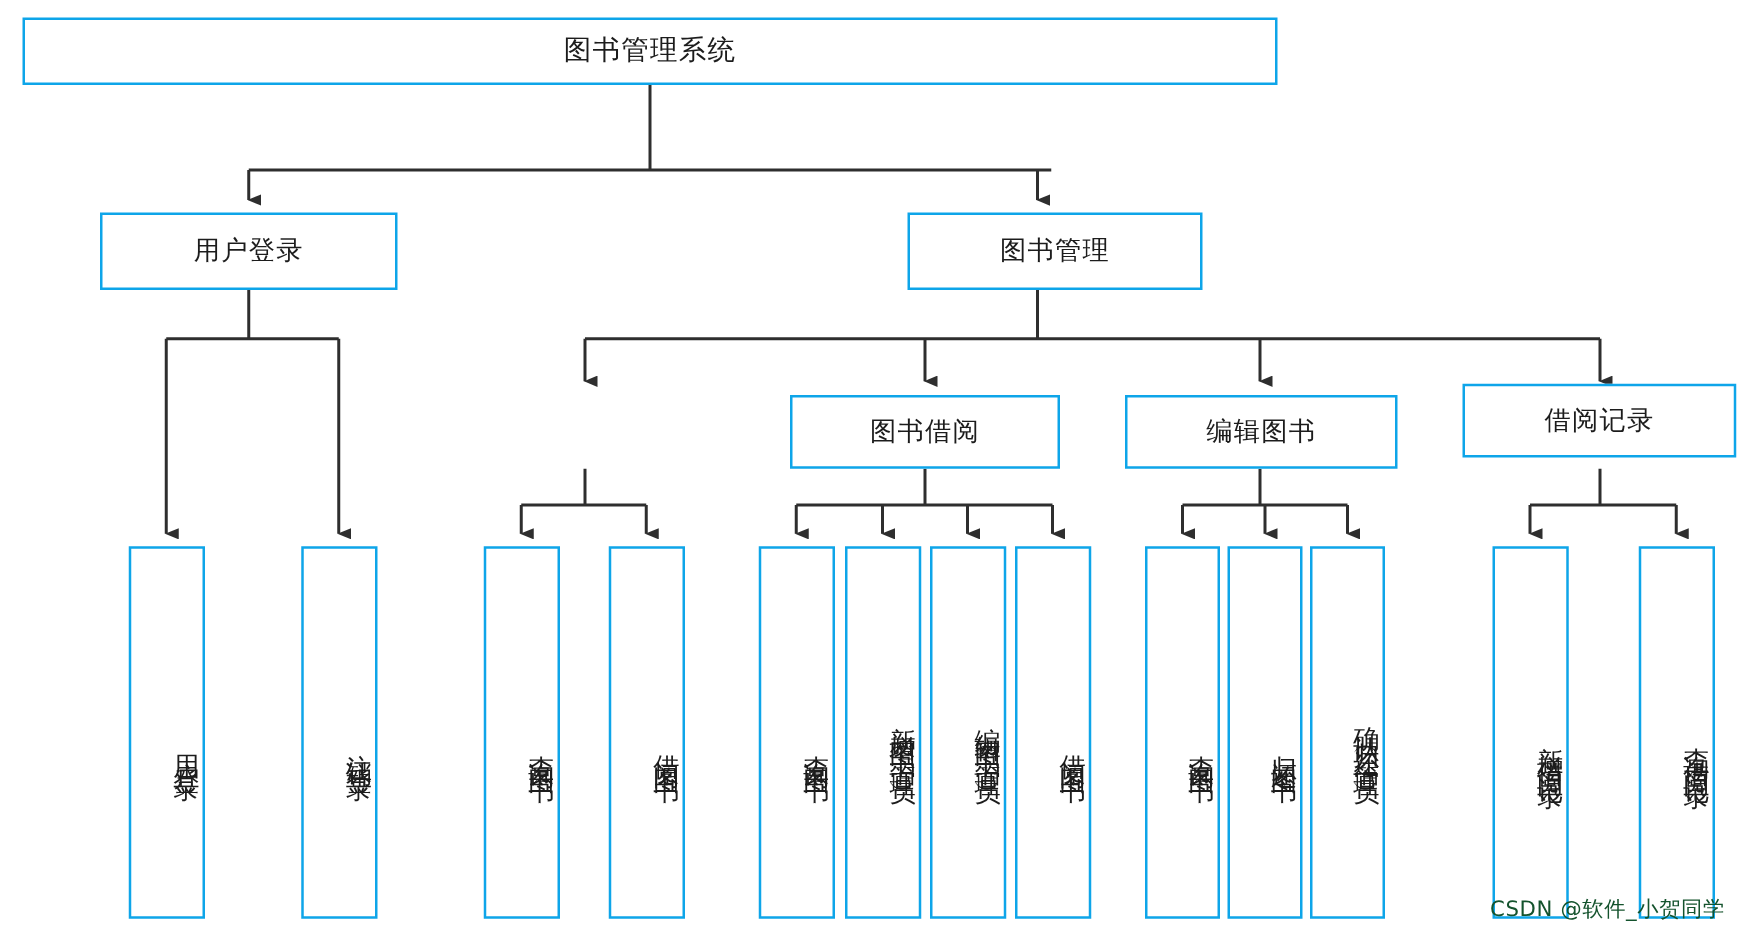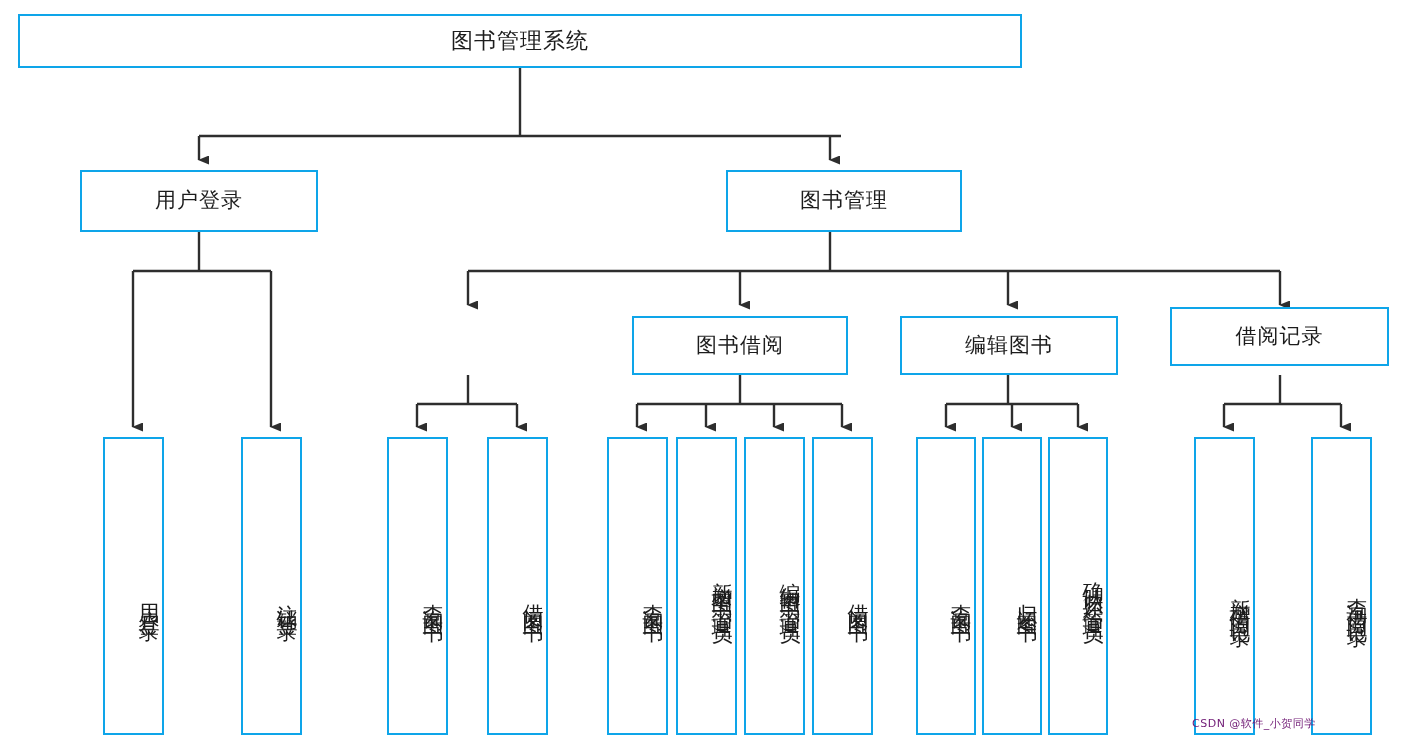--- a/index.html
+++ b/index.html
@@ -51,22 +51,22 @@
     line-height: 1.25;
     padding-top: 26px;
     align-items: flex-start;
     justify-content: center;
   }
   .node.vert.tall-text {
     padding-top: 12px;
   }
   .watermark {
     position: absolute;
-    color: #701a75;
-    font-size: 11px;
+    color: #14532d;
+    font-size: 17px;
     white-space: nowrap;
     letter-spacing: 0.5px;
   }
 </style>
 </head>
 <body>
 
 <div id="canvas">
 
   <svg id="edges" viewBox="0 0 1405 747" xmlns="http://www.w3.org/2000/svg">

